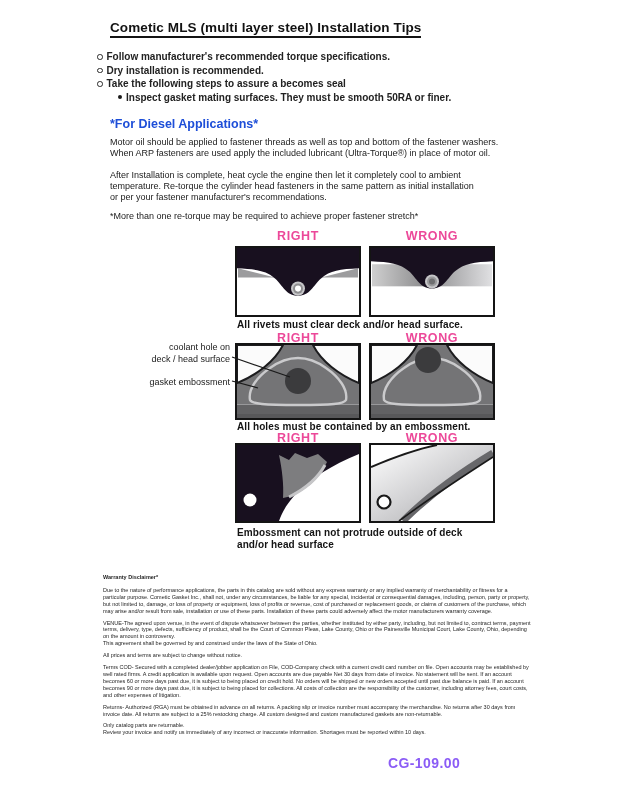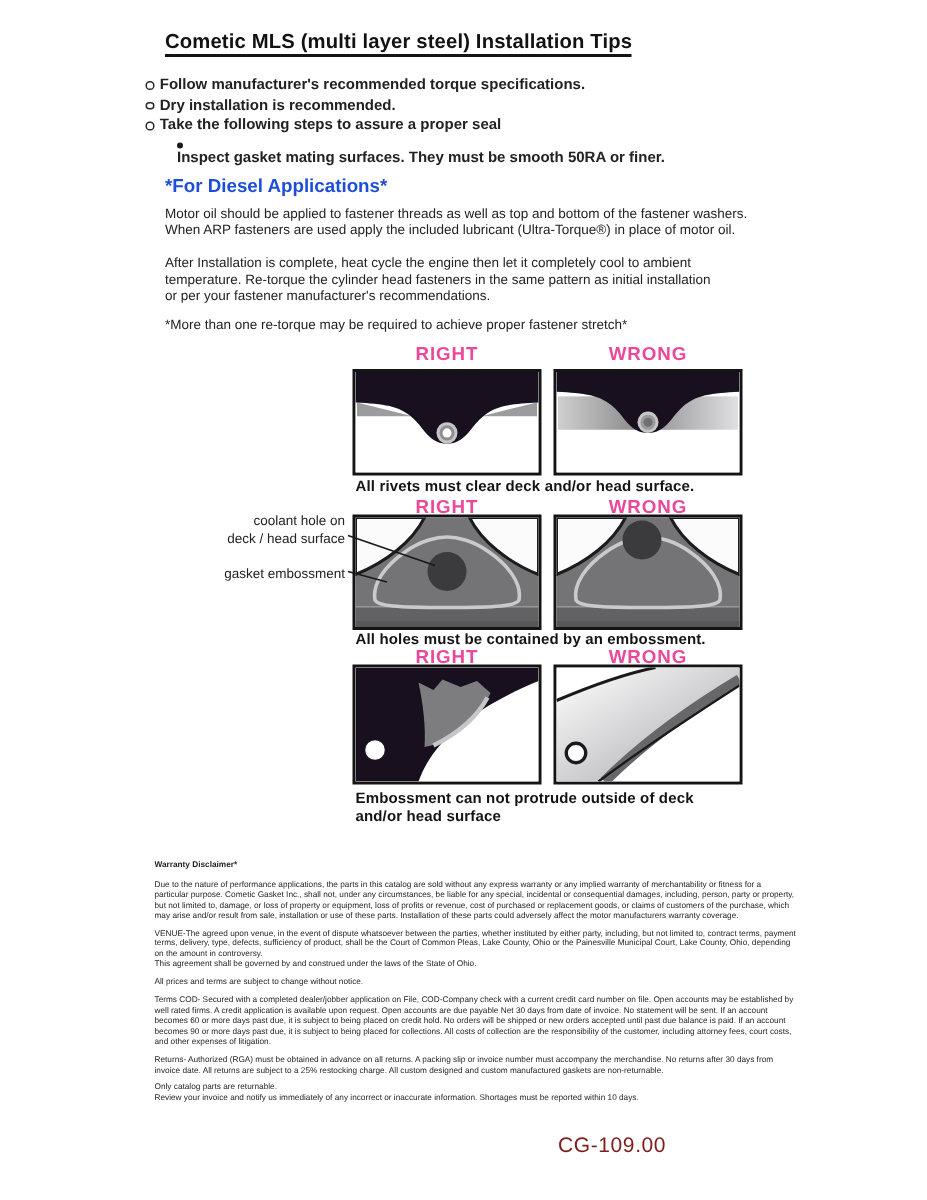--- a/index.html
+++ b/index.html
@@ -9,21 +9,21 @@
 
   .title{left:110px;top:20px;font-size:13.5px;font-weight:bold;color:#121212;
          border-bottom:2px solid #141414;padding-bottom:1px;letter-spacing:.1px;}
 
   .tips{left:97px;top:50px;font-size:10px;line-height:13.5px;color:#222;font-weight:bold;}
   .brow{display:flex;align-items:flex-start;}
   .ring{flex:0 0 auto;width:3.5px;height:3.5px;border:1px solid #2a2a2a;border-radius:50%;
         margin:4px 4px 0 0;}
   .dot{flex:0 0 auto;width:4px;height:4px;background:#1a1a1a;border-radius:50%;
        margin:4.5px 4px 0 0;}
-  .sub{margin-left:21px;flex-direction:column;}
+  .sub{margin-left:21px;}
 
   .dieselh{left:110px;top:117px;font-size:12.5px;font-weight:bold;color:#1d4ed8;}
   .para{left:110px;font-size:9px;line-height:11px;color:#222;white-space:nowrap;}
   .p1{top:137px;} .p2{top:170px;} .note{top:211px;}
 
   .fig{left:0;width:618px;}
   .f1{top:229px;height:101px;} .f2{top:331px;height:100px;} .f3{top:431px;height:118px;}
   .dlabel{top:0;width:126px;text-align:center;font-size:12.5px;font-weight:bold;
           letter-spacing:.6px;color:#ec4899;}
   .dl-left{left:235px;} .dl-right{left:369px;}
@@ -37,41 +37,41 @@
   .f1 .caption{top:90px;} .f2 .caption{top:90px;} .f3 .caption{top:96px;line-height:11.5px;}
 
   .callouts{left:110px;width:120px;text-align:right;font-size:9px;line-height:12px;color:#222;}
   .co1{top:10px;} .co2{top:45px;}
   .leader{left:0;top:0;width:618px;height:100px;pointer-events:none;}
 
   .legal{left:103px;top:574px;width:428px;font-size:5.5px;line-height:6.9px;color:#1f1f1f;}
   .legal .lh{font-weight:bold;margin-bottom:6px;}
   .lp{margin-bottom:5px;} .lp0{margin-bottom:0;}
 
-  .pagenum{left:372px;top:755px;font-size:14px;color:#7f1d1d;letter-spacing:.4px;}
+  .pagenum{left:388px;top:755px;font-size:14px;color:#8b5cf6;letter-spacing:.4px;font-weight:bold;}
 </style>
 </head>
 <body>
 
 <div class="page">
 
   <div class="abs title">Cometic MLS (multi layer steel) Installation Tips</div>
 
   <div class="abs tips">
     <div class="brow">
       <span class="ring"></span>
       <span>Follow manufacturer's recommended torque specifications.</span>
     </div>
     <div class="brow">
       <span class="ring"></span>
       <span>Dry installation is recommended.</span>
     </div>
     <div class="brow">
       <span class="ring"></span>
-      <span>Take the following steps to assure a proper seal</span>
+      <span>Take the following steps to assure a becomes seal</span>
     </div>
     <div class="brow sub">
       <span class="dot"></span>
       <span>Inspect gasket mating surfaces.  They must be smooth 50RA or finer.</span>
     </div>
   </div>
 
   <div class="abs dieselh">*For Diesel Applications*</div>
   <div class="abs para p1">
     <div>Motor oil should be applied to fastener threads as well as top and bottom of the fastener washers.</div>

